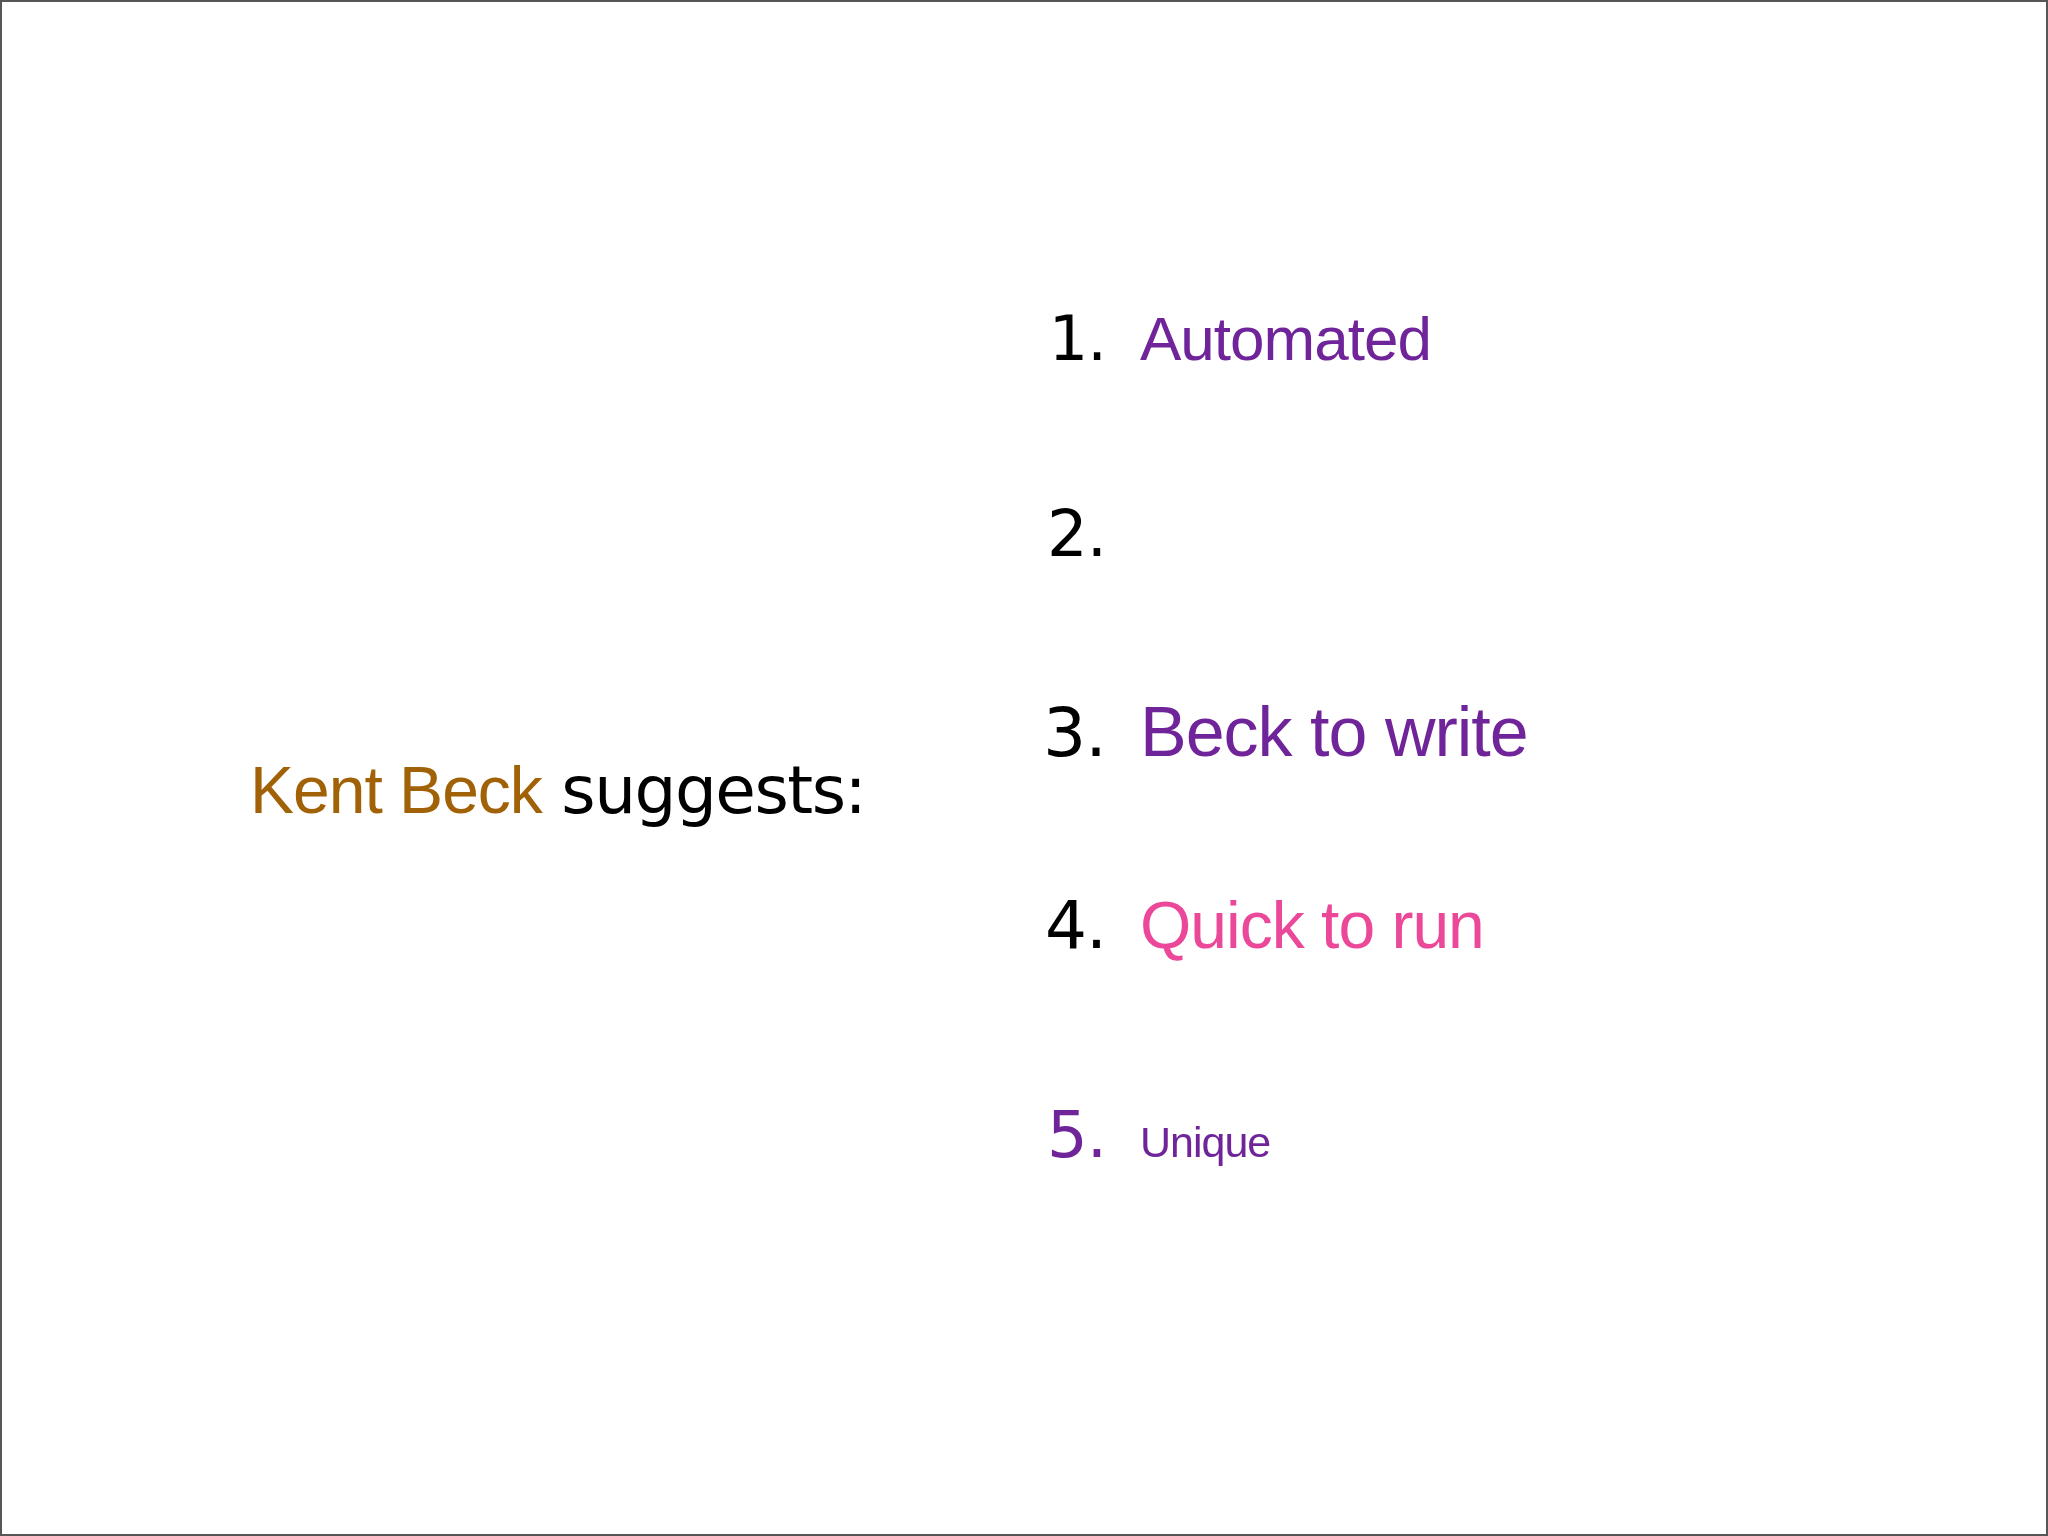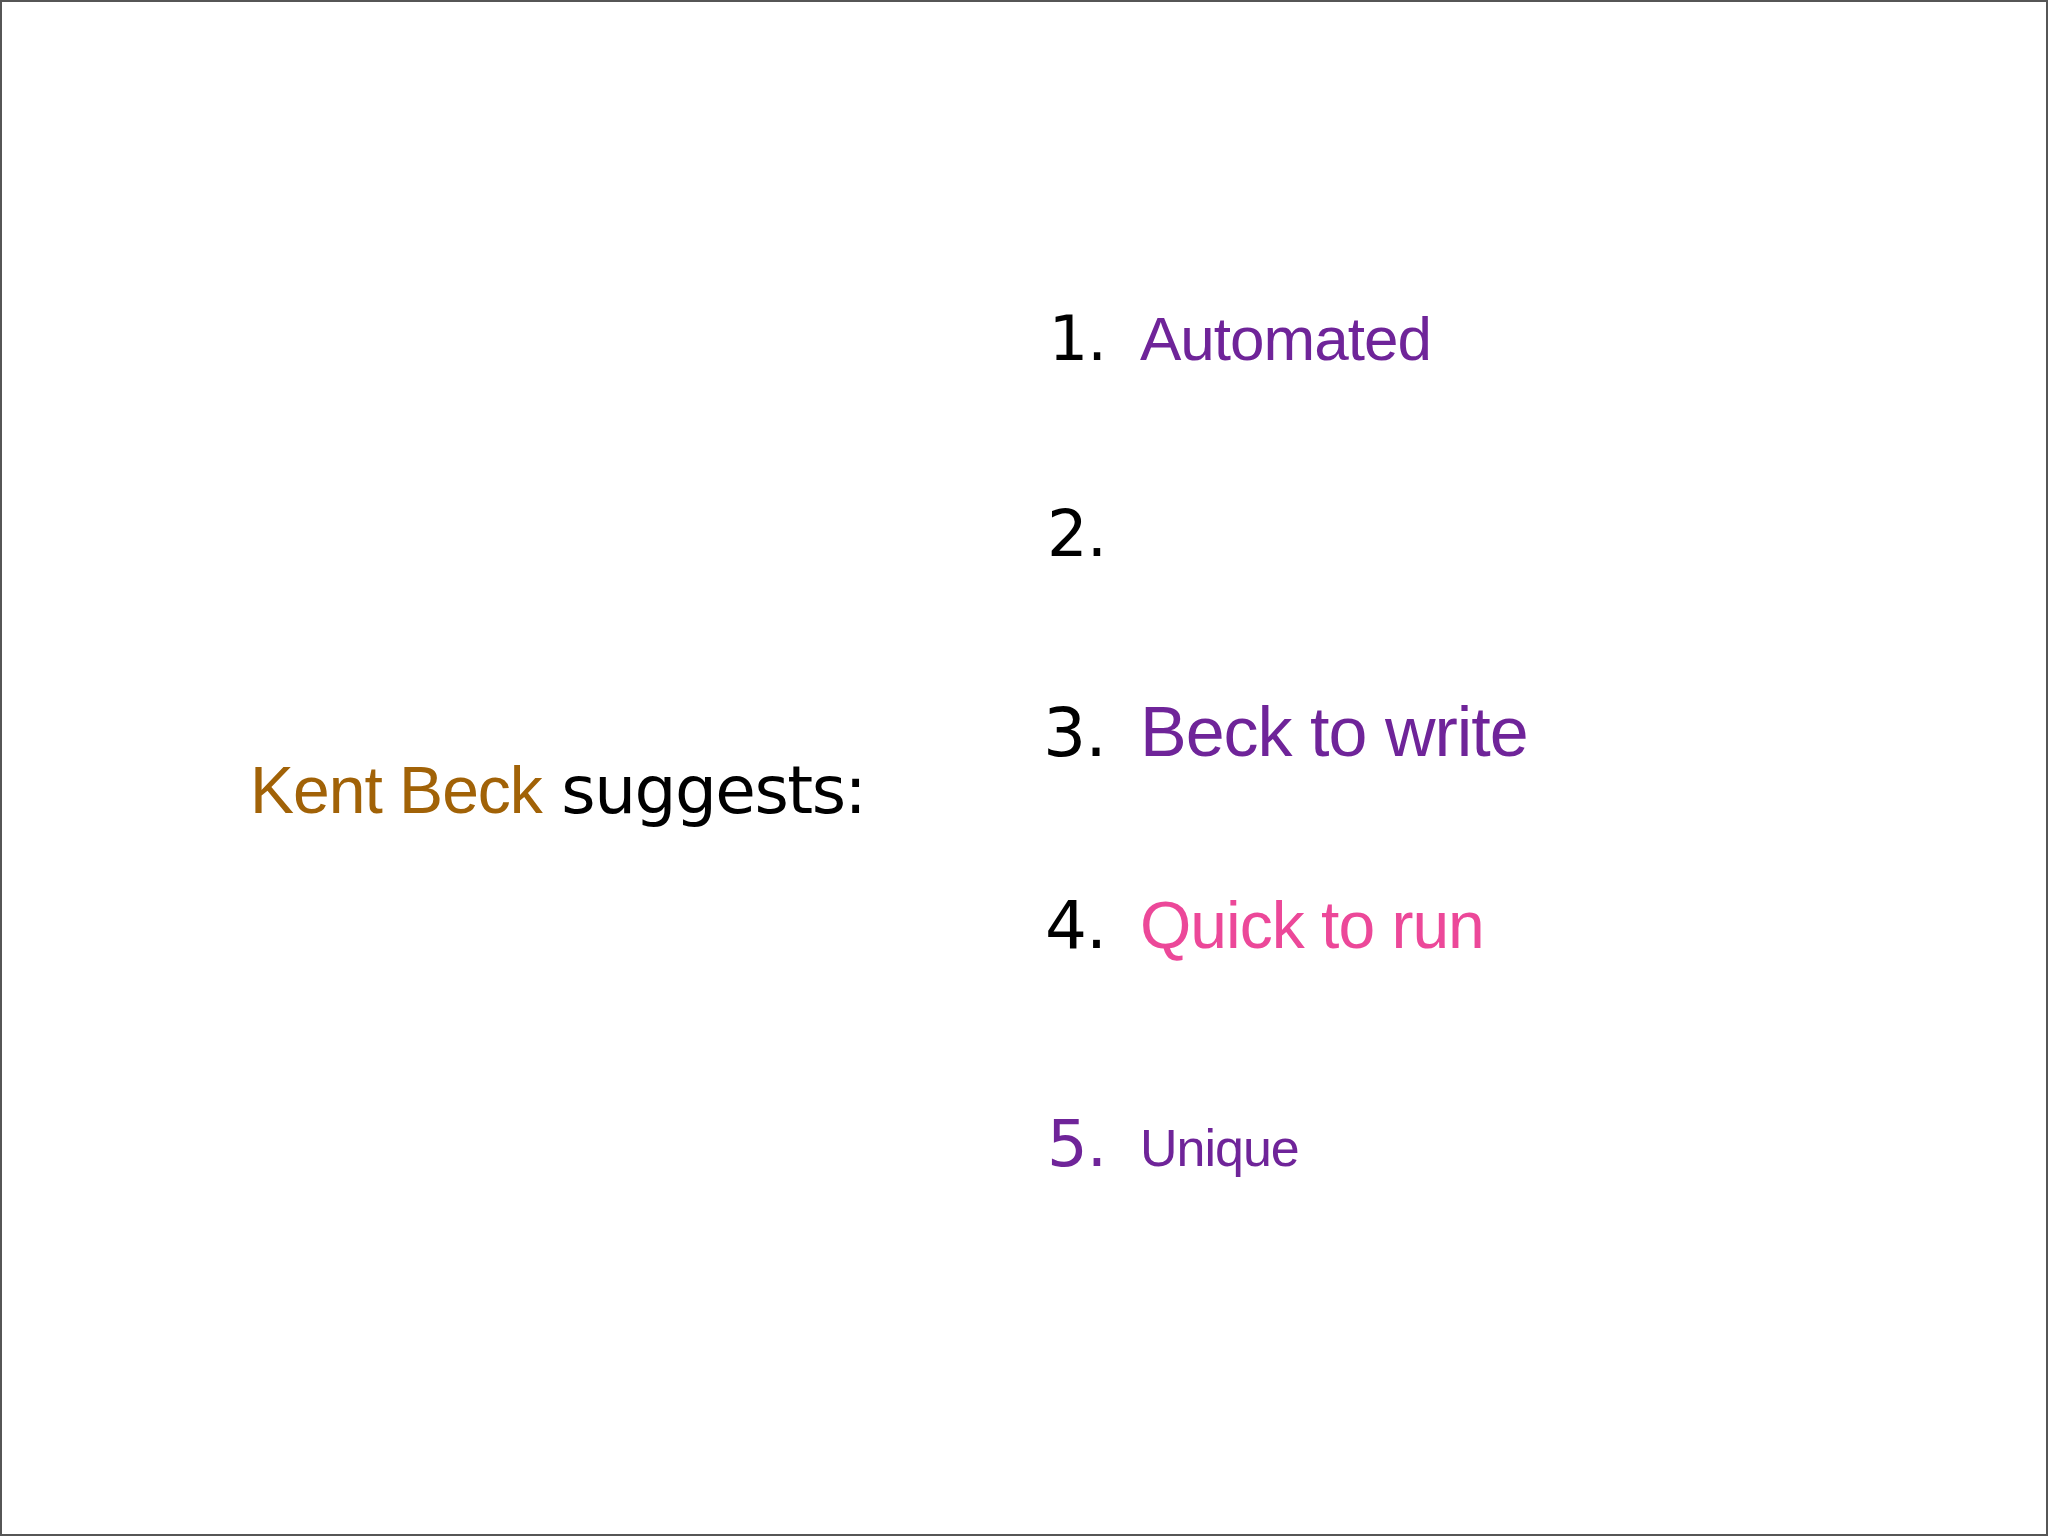--- a/index.html
+++ b/index.html
@@ -94,21 +94,21 @@
   .sz-2 .list-num { font-size: 64px; }
   .sz-2 .list-text { font-size: 64px; }
 
   .sz-3 .list-num { font-size: 68px; }
   .sz-3 .list-text { font-size: 70px; }
 
   .sz-4 .list-num { font-size: 66px; }
   .sz-4 .list-text { font-size: 66px; }
 
   .sz-5 .list-num { font-size: 64px; }
-  .sz-5 .list-text { font-size: 52px; margin-top: 36px; }
+  .sz-5 .list-text { font-size: 43px; margin-top: 36px; }
 </style>
 </head>
 <body>
 
 <div class="slide" style="background: rgb(255, 255, 255); border-color: rgb(86, 86, 86);">
 
   <div class="lead-block">
     <div class="lead-line"><span class="lead-name" style="color: #a16207;">Kent Beck</span><span class="lead-verb" style="color: rgb(0, 0, 0);"> suggests:</span></div>
   </div>
 

